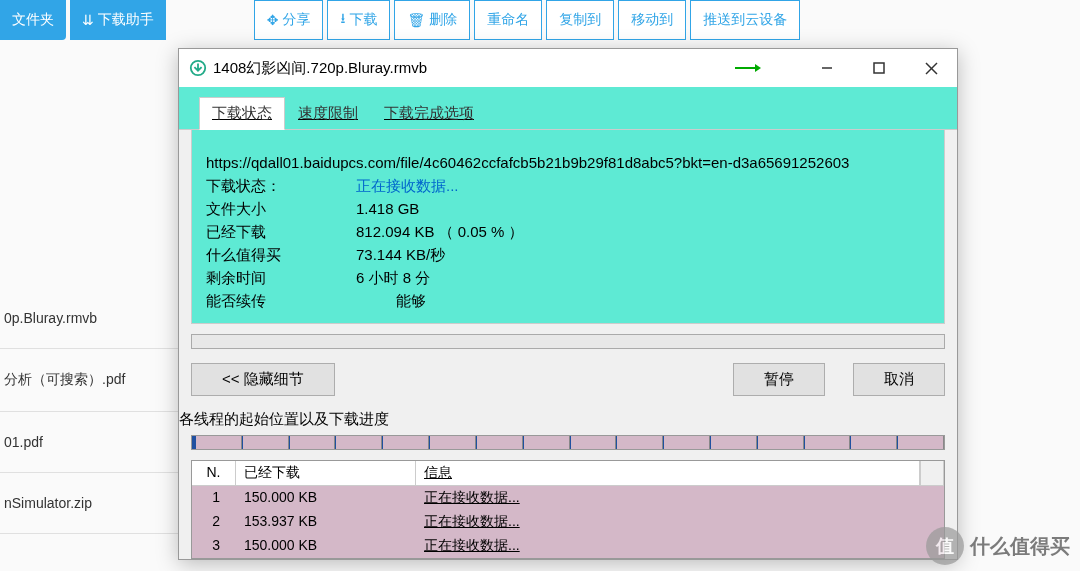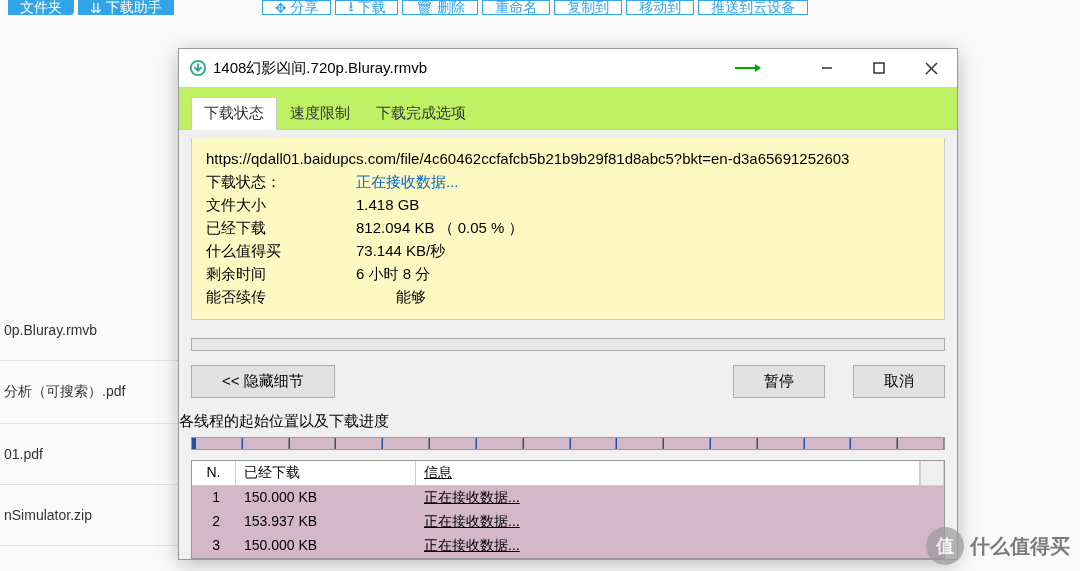--- a/index.html
+++ b/index.html
@@ -8,24 +8,24 @@
       background: #fafafa;
       overflow: hidden;
       width: 1080px;
       height: 571px;
       position: relative;
     }
     
     .bg-toolbar {
       position: absolute;
       top: 0; left: 0; right: 0;
-      height: 15px;
+      height: 40px;
       display: flex;
       gap: 4px;
-      padding-left: 8px;
+      padding-left: 0;
     }
     .bg-btn {
       border: 1px solid #31a5e7;
       color: #31a5e7;
       background: white;
       padding: 4px 12px;
       font-size: 14px;
       display: flex;
       align-items: center;
       gap: 4px;
@@ -37,21 +37,21 @@
     }
     .bg-btn.edge {
       background: #31a5e7;
       color: white;
       border: none;
       border-radius: 0 0 4px 0;
     }
     
     .bg-list {
       position: absolute;
-      top: 300px;
+      top: 288px;
       left: 0;
       width: 180px;
     }
     .bg-row {
       padding: 22px 4px;
       border-bottom: 1px solid #e0e0e0;
       font-size: 14px;
       color: #333;
       white-space: nowrap;
       overflow: hidden;
@@ -92,43 +92,44 @@
       width: 52px;
       height: 38px;
       display: flex;
       align-items: center;
       justify-content: center;
       cursor: pointer;
       color: #333;
     }
     .tabs {
       display: flex;
-      background: #bef264;
-      padding: 10px 12px 0 12px;
+      background: #5eead4;
+      padding: 10px 12px 0 20px;
       border-bottom: 1px solid #ccc;
+      text-decoration: underline;
     }
     .tab {
       padding: 6px 12px;
       font-size: 15px;
       color: #333;
       cursor: pointer;
       border: 1px solid transparent;
       border-bottom: none;
       position: relative;
     }
     .tab.active {
       background: white;
       border: 1px solid #ccc;
       border-bottom: 1px solid white;
       margin-bottom: -1px;
     }
     .content {
-      background: #fef9c3;
-      margin: 8px 12px;
-      padding: 12px 14px 8px 14px;
+      background: #5eead4;
+      margin: 0 12px;
+      padding: 24px 14px 8px 14px;
       border: 1px solid #ccc;
       border-top: none;
       font-size: 15px;
     }
     .url {
       color: #000;
       font-size: 15px;
       margin-bottom: 6px;
       white-space: nowrap;
       overflow: hidden;

